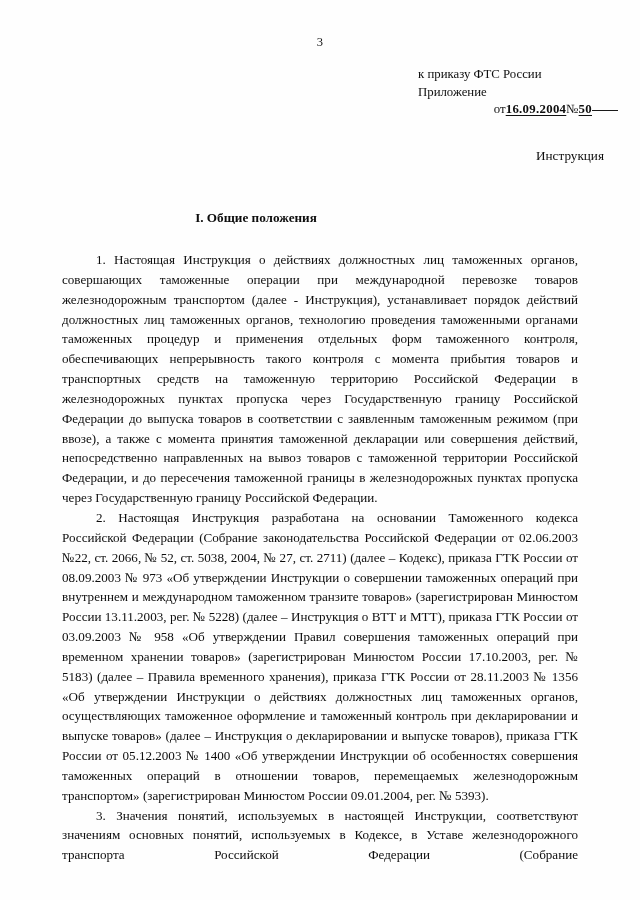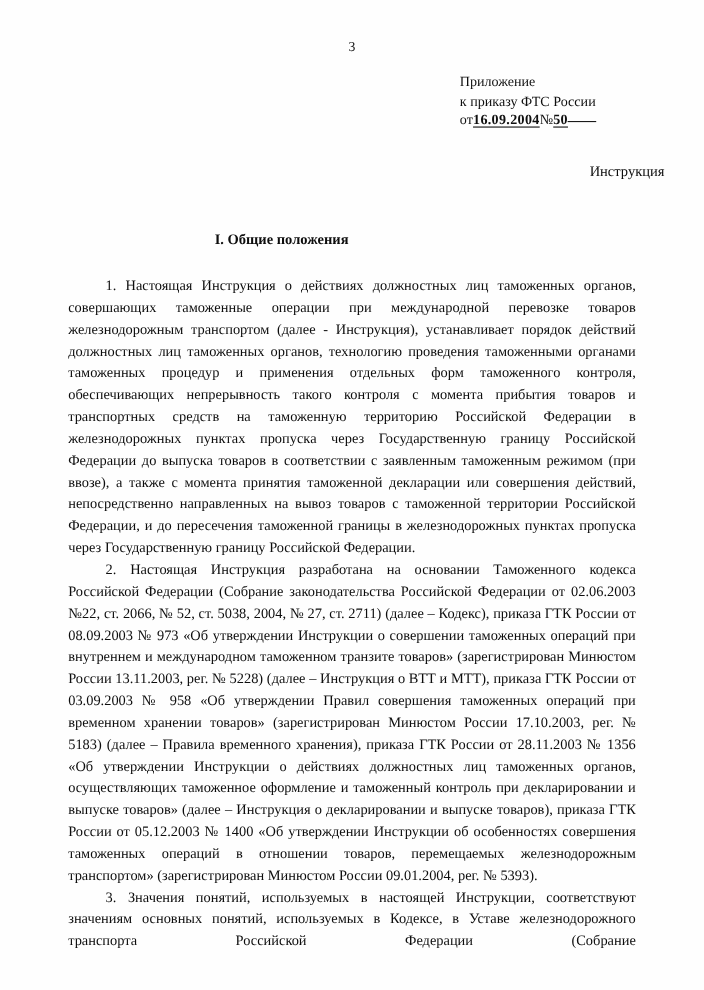--- a/index.html
+++ b/index.html
@@ -45,20 +45,21 @@
     font-size: 12.8px;
     line-height: 17.5px;
     color: #0f0f0f;
   }
   .appendix-block .ln {
     white-space: nowrap;
   }
   .date-line {
     white-space: nowrap;
     letter-spacing: 0.1px;
+    text-align: right;
   }
   .date-line .u {
     text-decoration: underline;
     text-underline-offset: 1.5px;
     font-weight: 600;
     letter-spacing: 0.3px;
   }
   .date-line .numsign {
     font-weight: 400;
   }
@@ -127,22 +128,22 @@
   }
 </style>
 </head>
 <body>
 
 <div class="page">
 
   <div class="page-number">3</div>
 
   <div class="appendix-block">
+    <div class="ln">к приказу ФТС России</div>
     <div class="ln">Приложение</div>
-    <div class="ln">к приказу ФТС России</div>
     <div class="date-line"><span>от</span><span class="u">16.09.2004</span><span class="numsign">№</span><span class="u">50</span><span class="tail"></span></div>
   </div>
 
   <div class="doc-title">
     <span class="t-line1">Инструкция</span>
   </div>
 
   <div class="section-heading">I. Общие положения</div>
 
   <div class="body-text">

